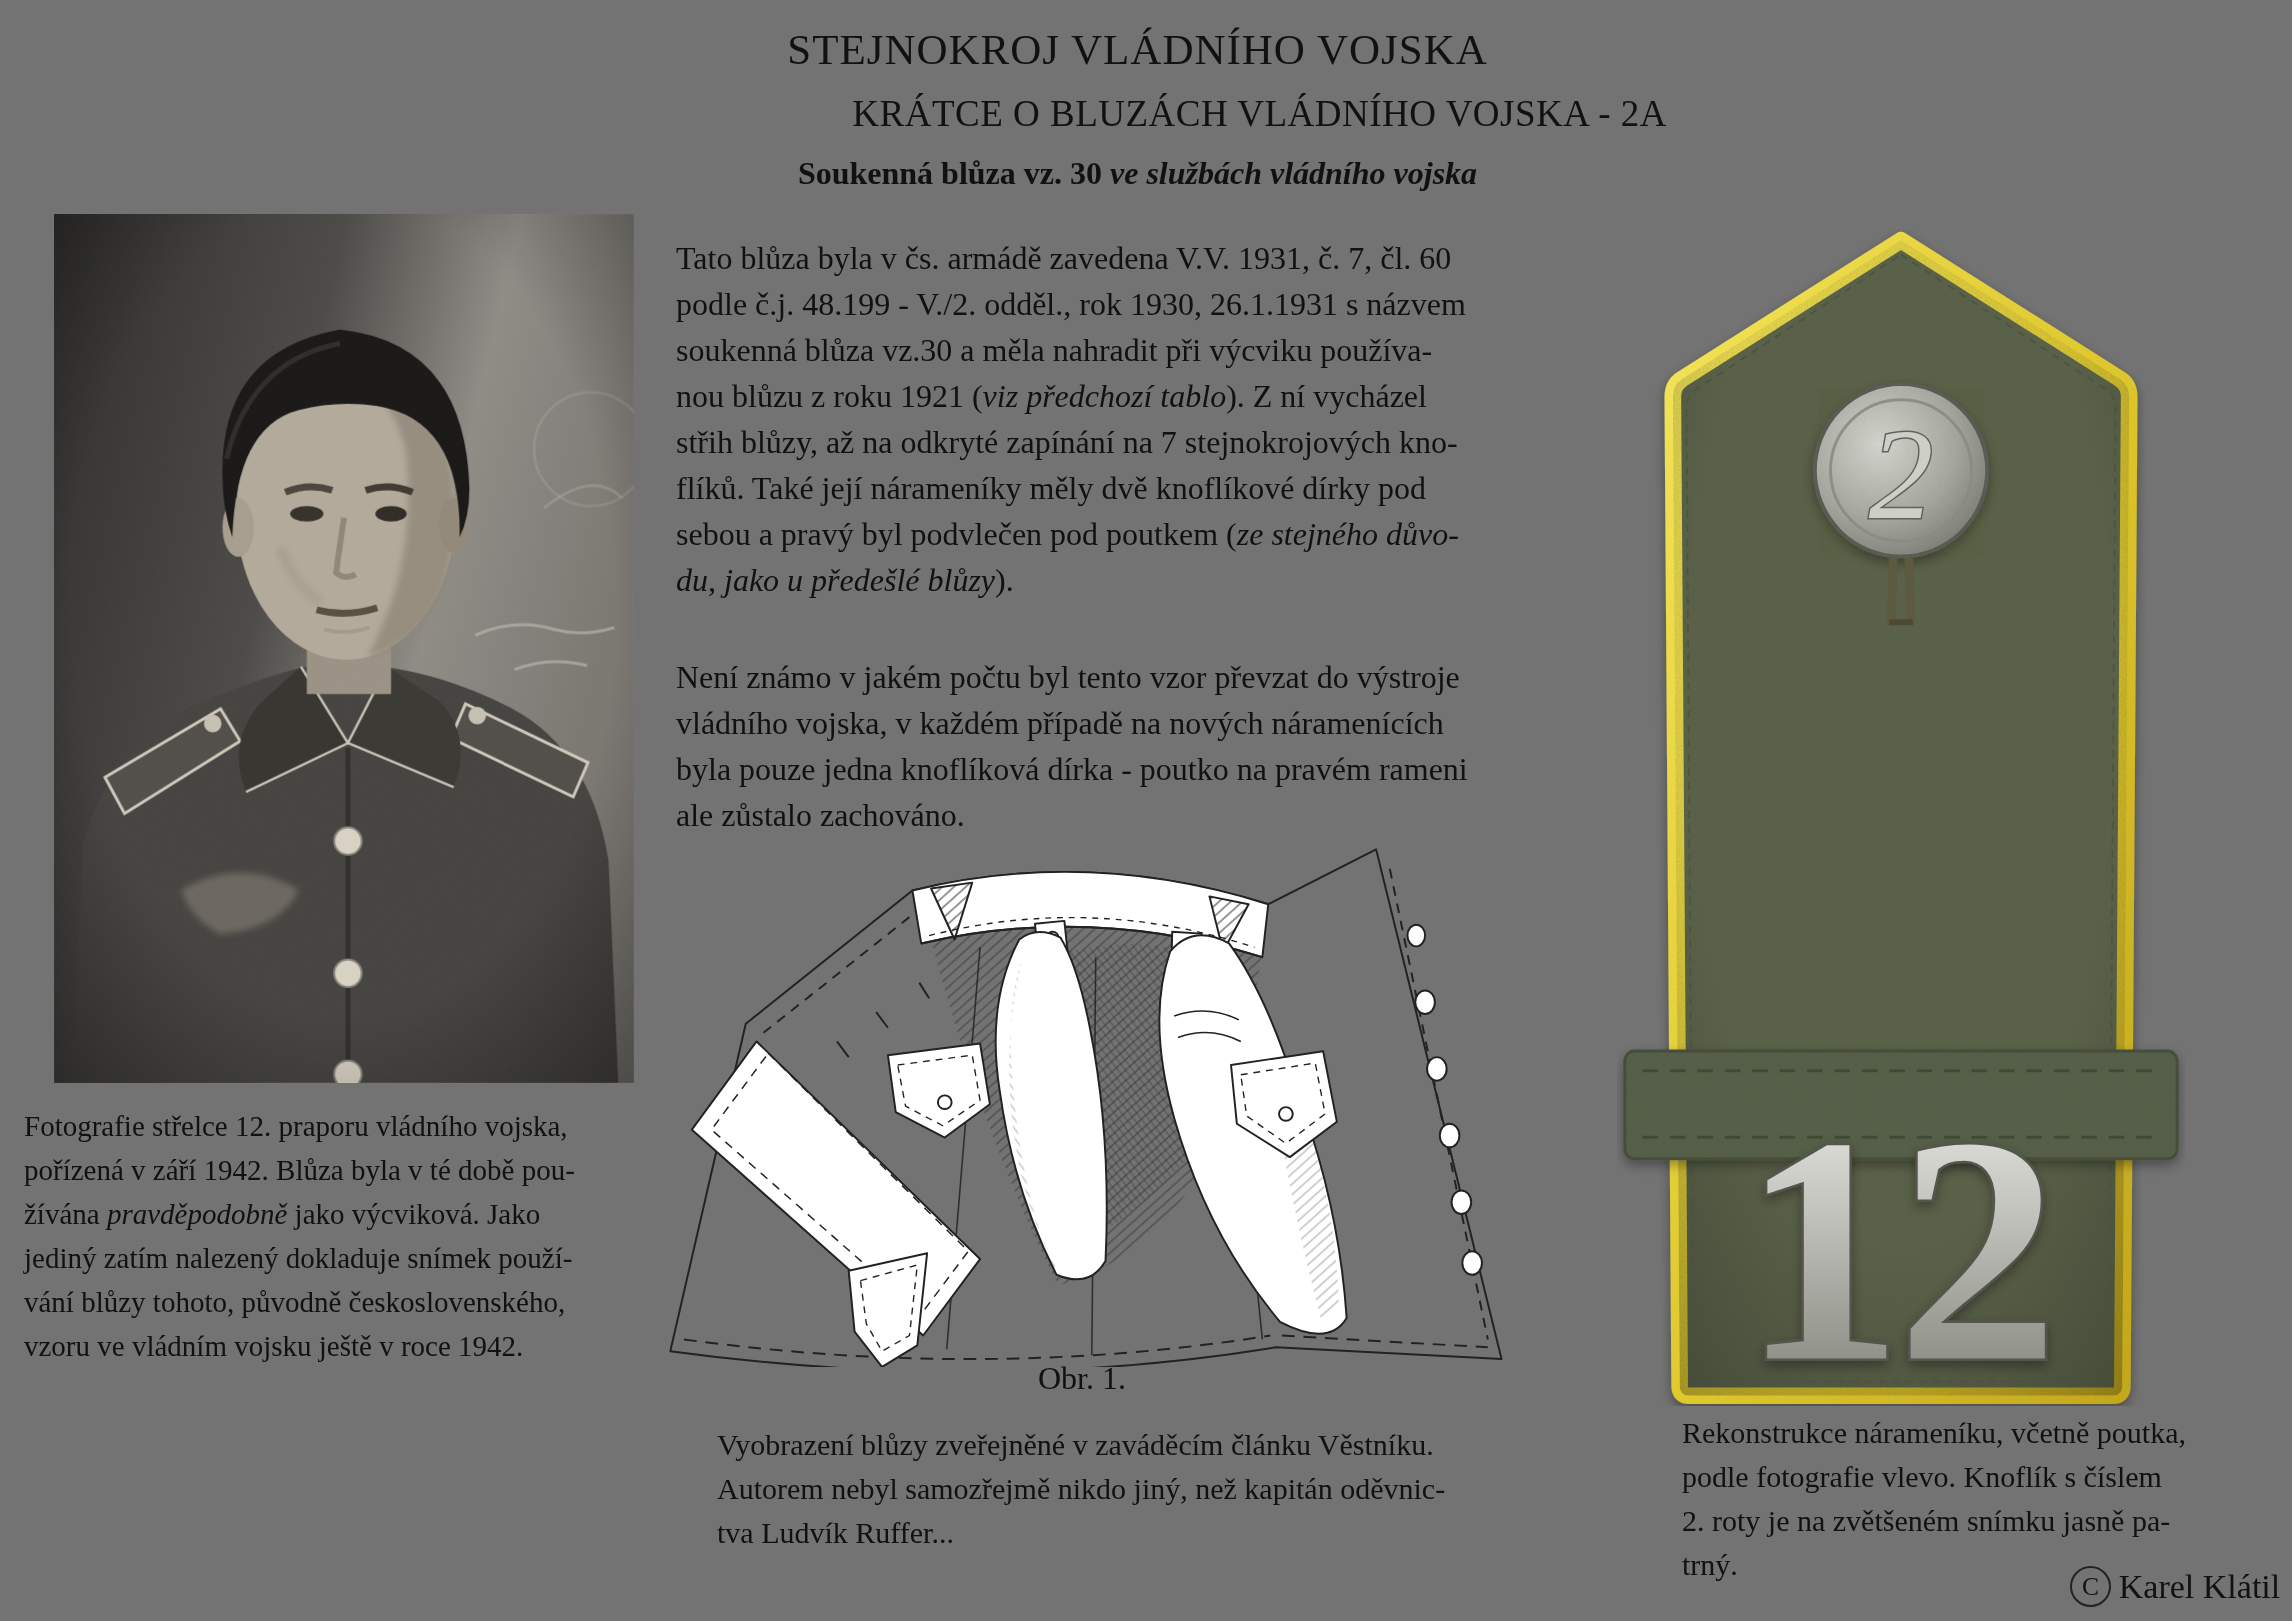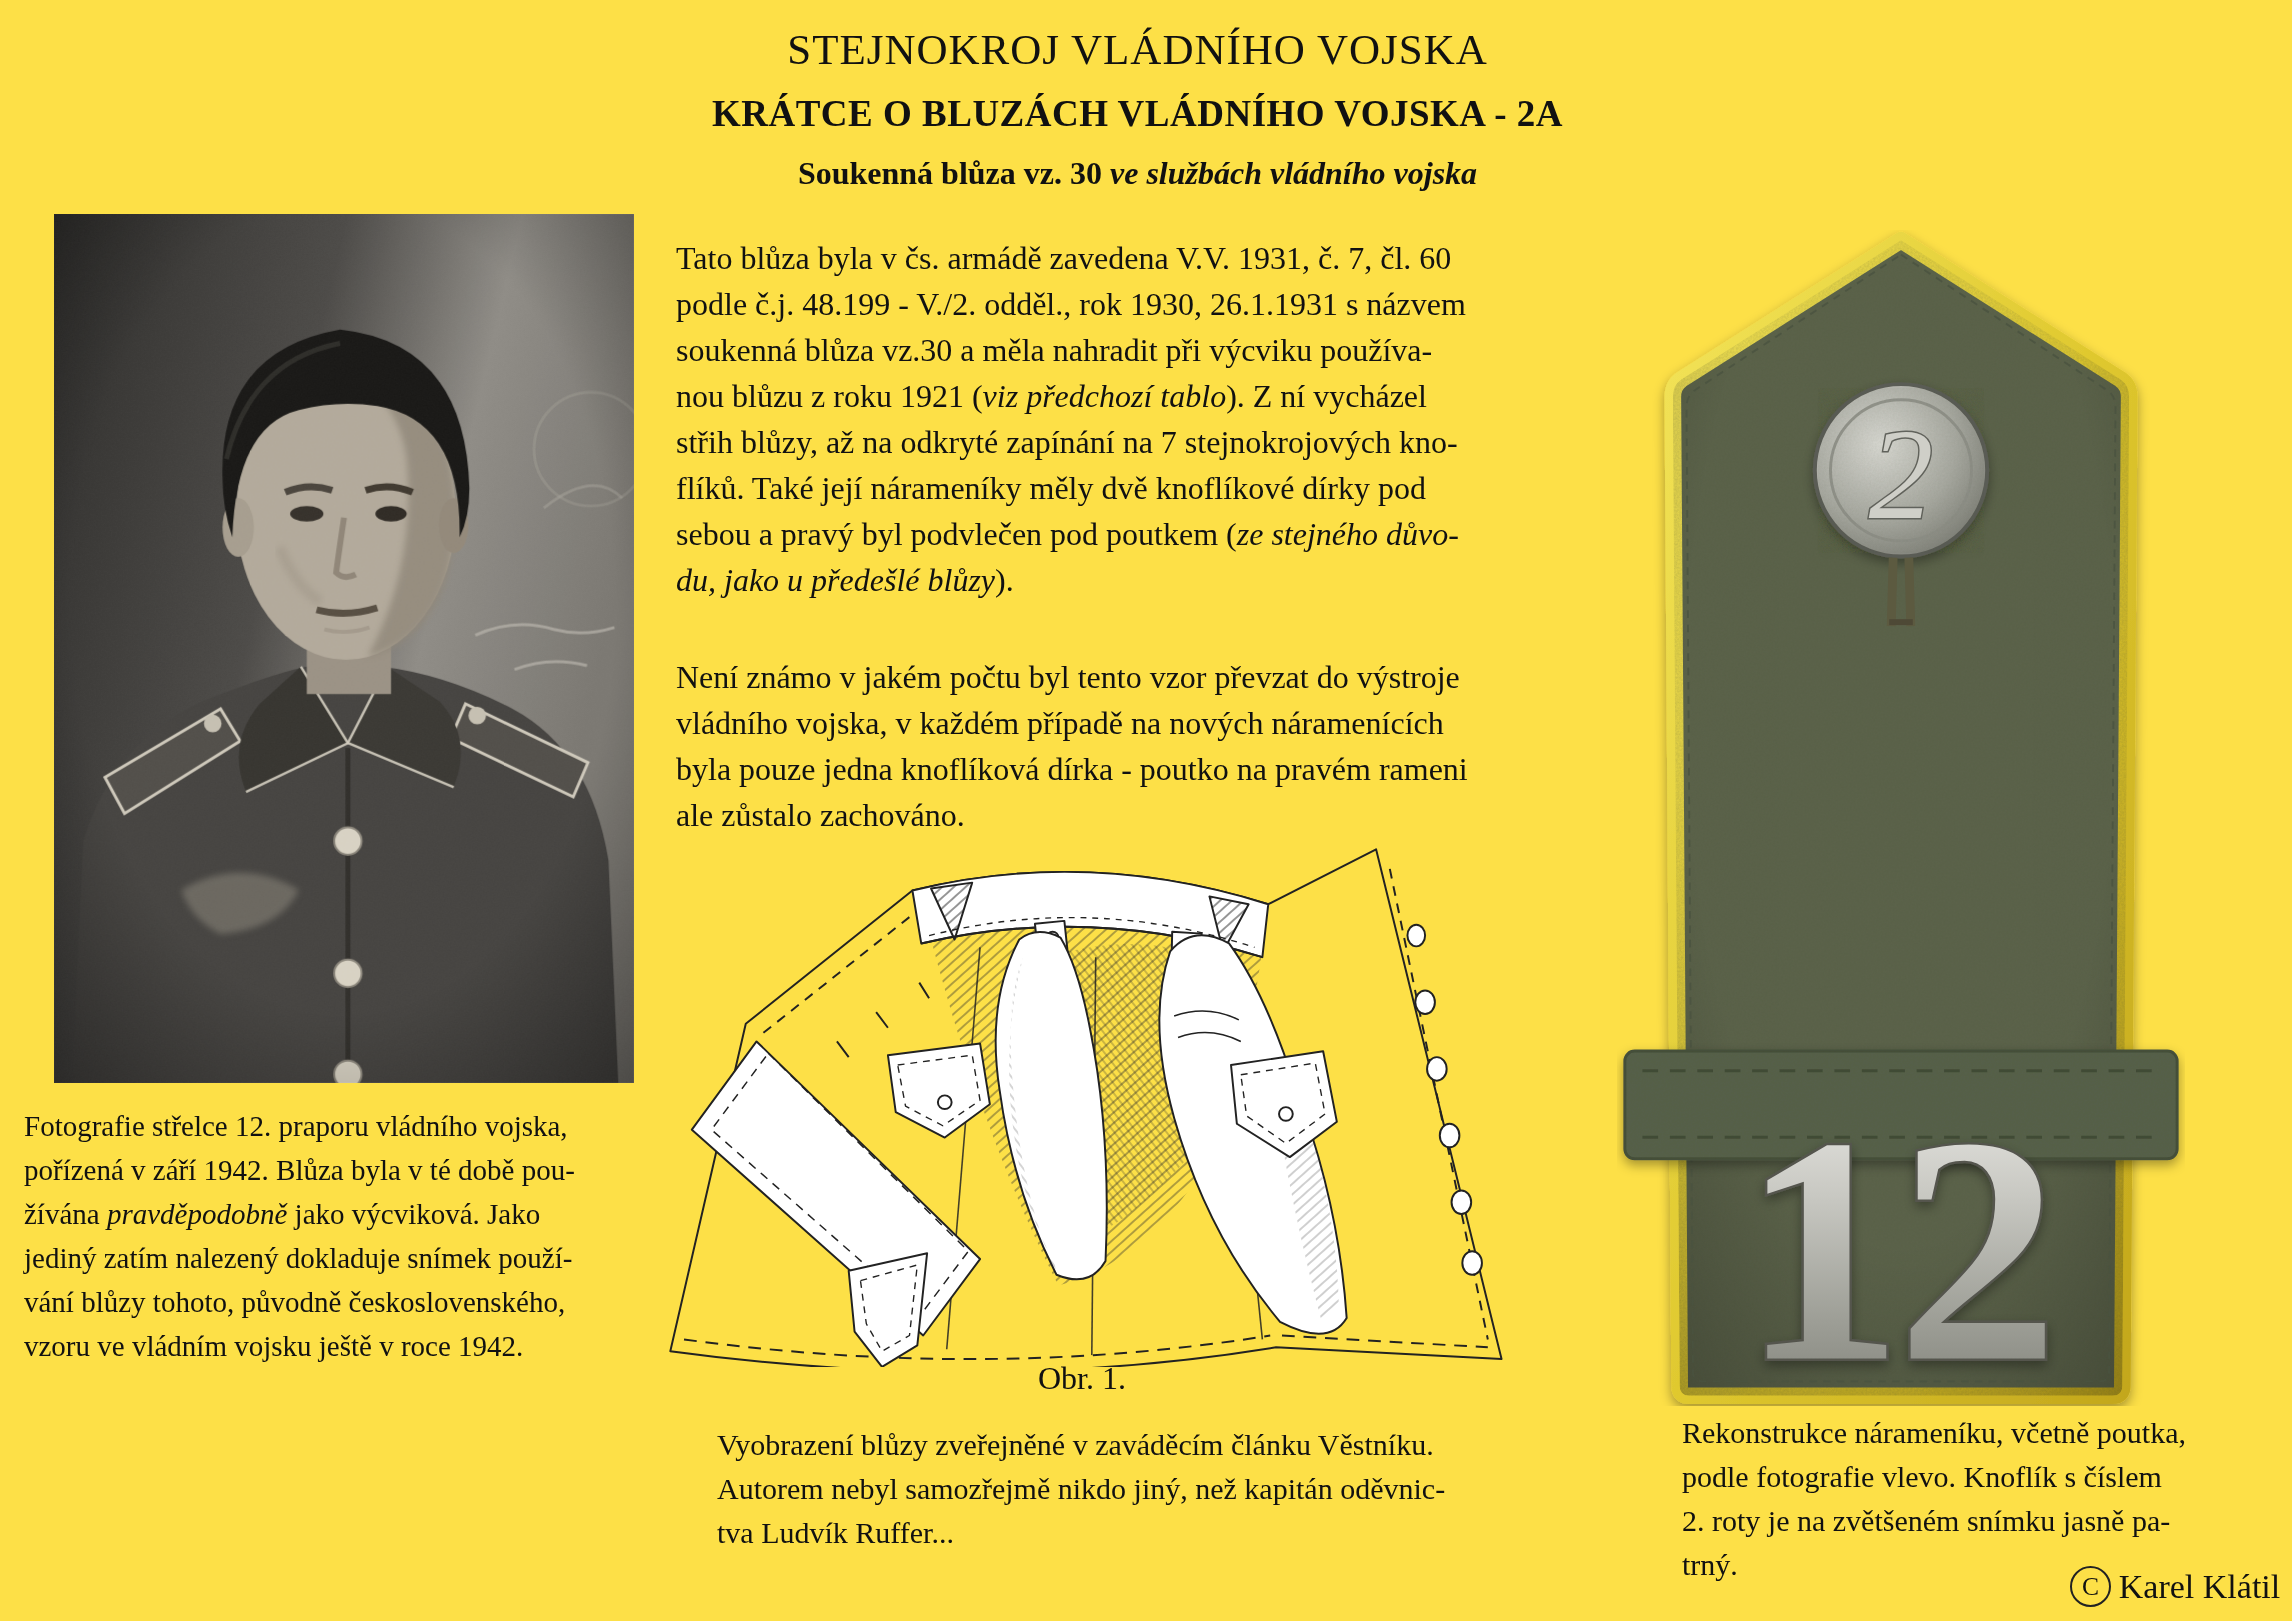--- a/index.html
+++ b/index.html
@@ -1,26 +1,26 @@
 <!DOCTYPE html>
 <html><head>
 <meta charset="utf-8">
 <style>
   html,body{margin:0;padding:0;background:#e8e8e8;}
   .page{
     position:relative;
     width:2293px;height:1621px;
-    background:#fde047;
+    background:#737373;
     font-family:"Liberation Serif","DejaVu Serif",serif;
     color:#111;
     overflow:hidden;
   }
   .header{position:absolute;left:608px;top:25.5px;width:1059px;text-align:center;}
   .title{font-size:43px;letter-spacing:1px;line-height:1.1;font-weight:normal;margin:0;}
-  .subtitle{font-size:37px;font-weight:bold;letter-spacing:0.5px;margin:19.6px 0 0 0;}
+  .subtitle{font-size:37px;font-weight:normal;letter-spacing:0.5px;margin:19.6px 0 0 0;text-align:right;}
   .subheading{font-size:32px;margin:19.6px 0 0 0;}
   .subheading .model{font-weight:bold;}
   .subheading .context{font-style:italic;}
   .rich{white-space:pre-line;}
   .it{font-style:italic;}
   .photo{position:absolute;left:54px;top:214px;width:580px;height:869px;display:block;}
   .photo-caption{position:absolute;left:24px;top:1104px;width:667px;font-size:29px;line-height:44px;}
   .article{position:absolute;left:676px;top:235px;width:980px;font-size:32px;line-height:46px;}
   .article p{margin:0;}
   .article p + p{margin-top:51px;}

